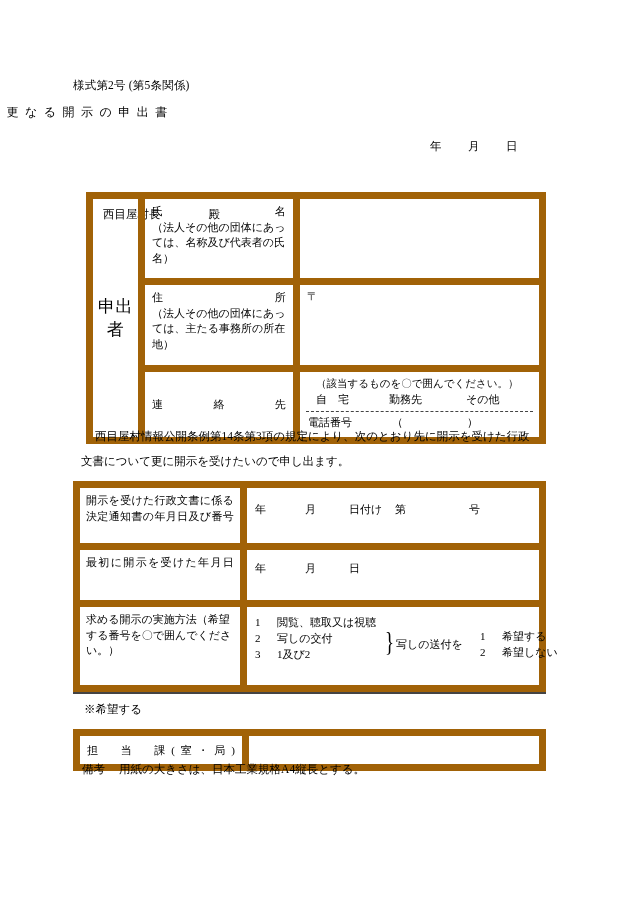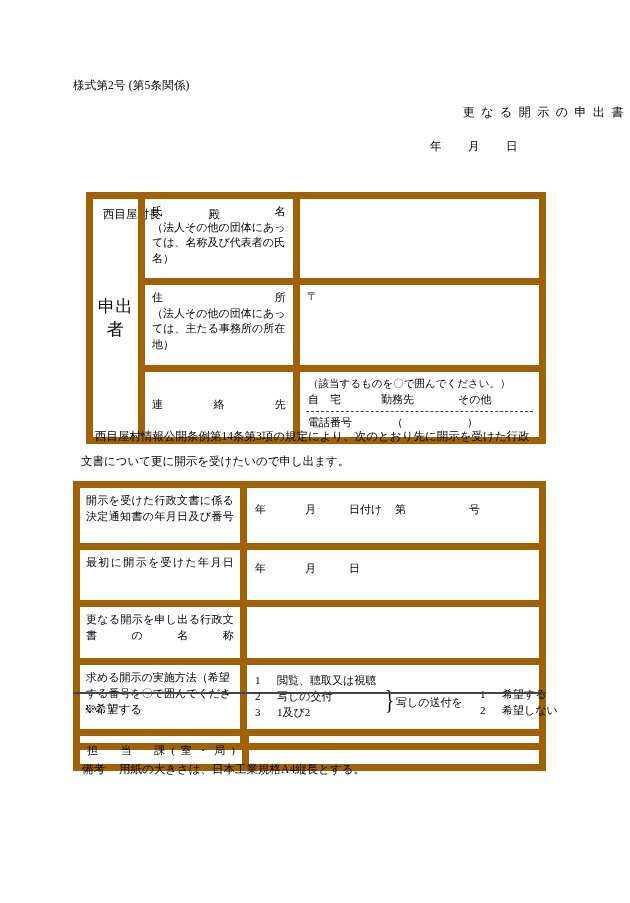--- a/index.html
+++ b/index.html
@@ -30,21 +30,21 @@
     top: 78px;
     font-size: 11.5px;
     letter-spacing: 0.2px;
     white-space: nowrap;
   }
   .doc-title {
     position: absolute;
     left: 0;
     top: 104px;
     width: 630px;
-    text-align: right;
+    text-align: left;
     font-size: 12px;
     letter-spacing: 6.5px;
     text-indent: 6.5px;
     white-space: nowrap;
   }
   .date-line {
     position: absolute;
     left: 430px;
     top: 139px;
     width: 110px;
@@ -117,20 +117,21 @@
   }
   td.contact-lbl {
     vertical-align: middle !important;
     padding: 0 7px !important;
     margin-left: 39px;
   }
   .contact-box { position: relative; height: 65px; }
   .contact-top {
     padding: 4px 8px 2px 8px;
     line-height: 15px;
+    margin-left: 8px;
   }
   .contact-note { display: block; font-size: 10.5px; }
   .contact-opts { display: block; margin-top: 1px; white-space: nowrap; }
   .contact-opts .o1 { display: inline-block; }
   .contact-opts .o2 { display: inline-block; margin-left: 40px; }
   .contact-opts .o3 { display: inline-block; margin-left: 44px; }
   .dotted-sep {
     position: absolute;
     left: 6px; right: 6px;
     top: 39px;
@@ -341,26 +342,20 @@
       <td class="lbl r2b">
         <span class="lbl-spread">最初に開示を受けた年月日</span>
       </td>
       <td class="val r2b">
         <span class="dateline3">
           <span class="sp1">年</span><span class="sp2">月</span><span>日</span>
         </span>
       </td>
     </tr>
     <tr>
-      <td class="lbl r2c">
-        <span class="lbl-spread">更なる開示を申し出る行政文書の名称</span>
-      </td>
-      <td class="val r2c"></td>
-    </tr>
-    <tr>
       <td class="lbl r2d">
         <span class="lbl-note">求める開示の実施方法（希望する番号を〇で囲んでください。）</span>
       </td>
       <td class="val r2d">
         <div class="methods">
           <div class="m-row">
             <span class="m-num">1</span><span class="m-txt">閲覧、聴取又は視聴</span>
           </div>
           <div class="m-row">
             <span class="m-num">2</span><span class="m-txt">写しの交付</span>

